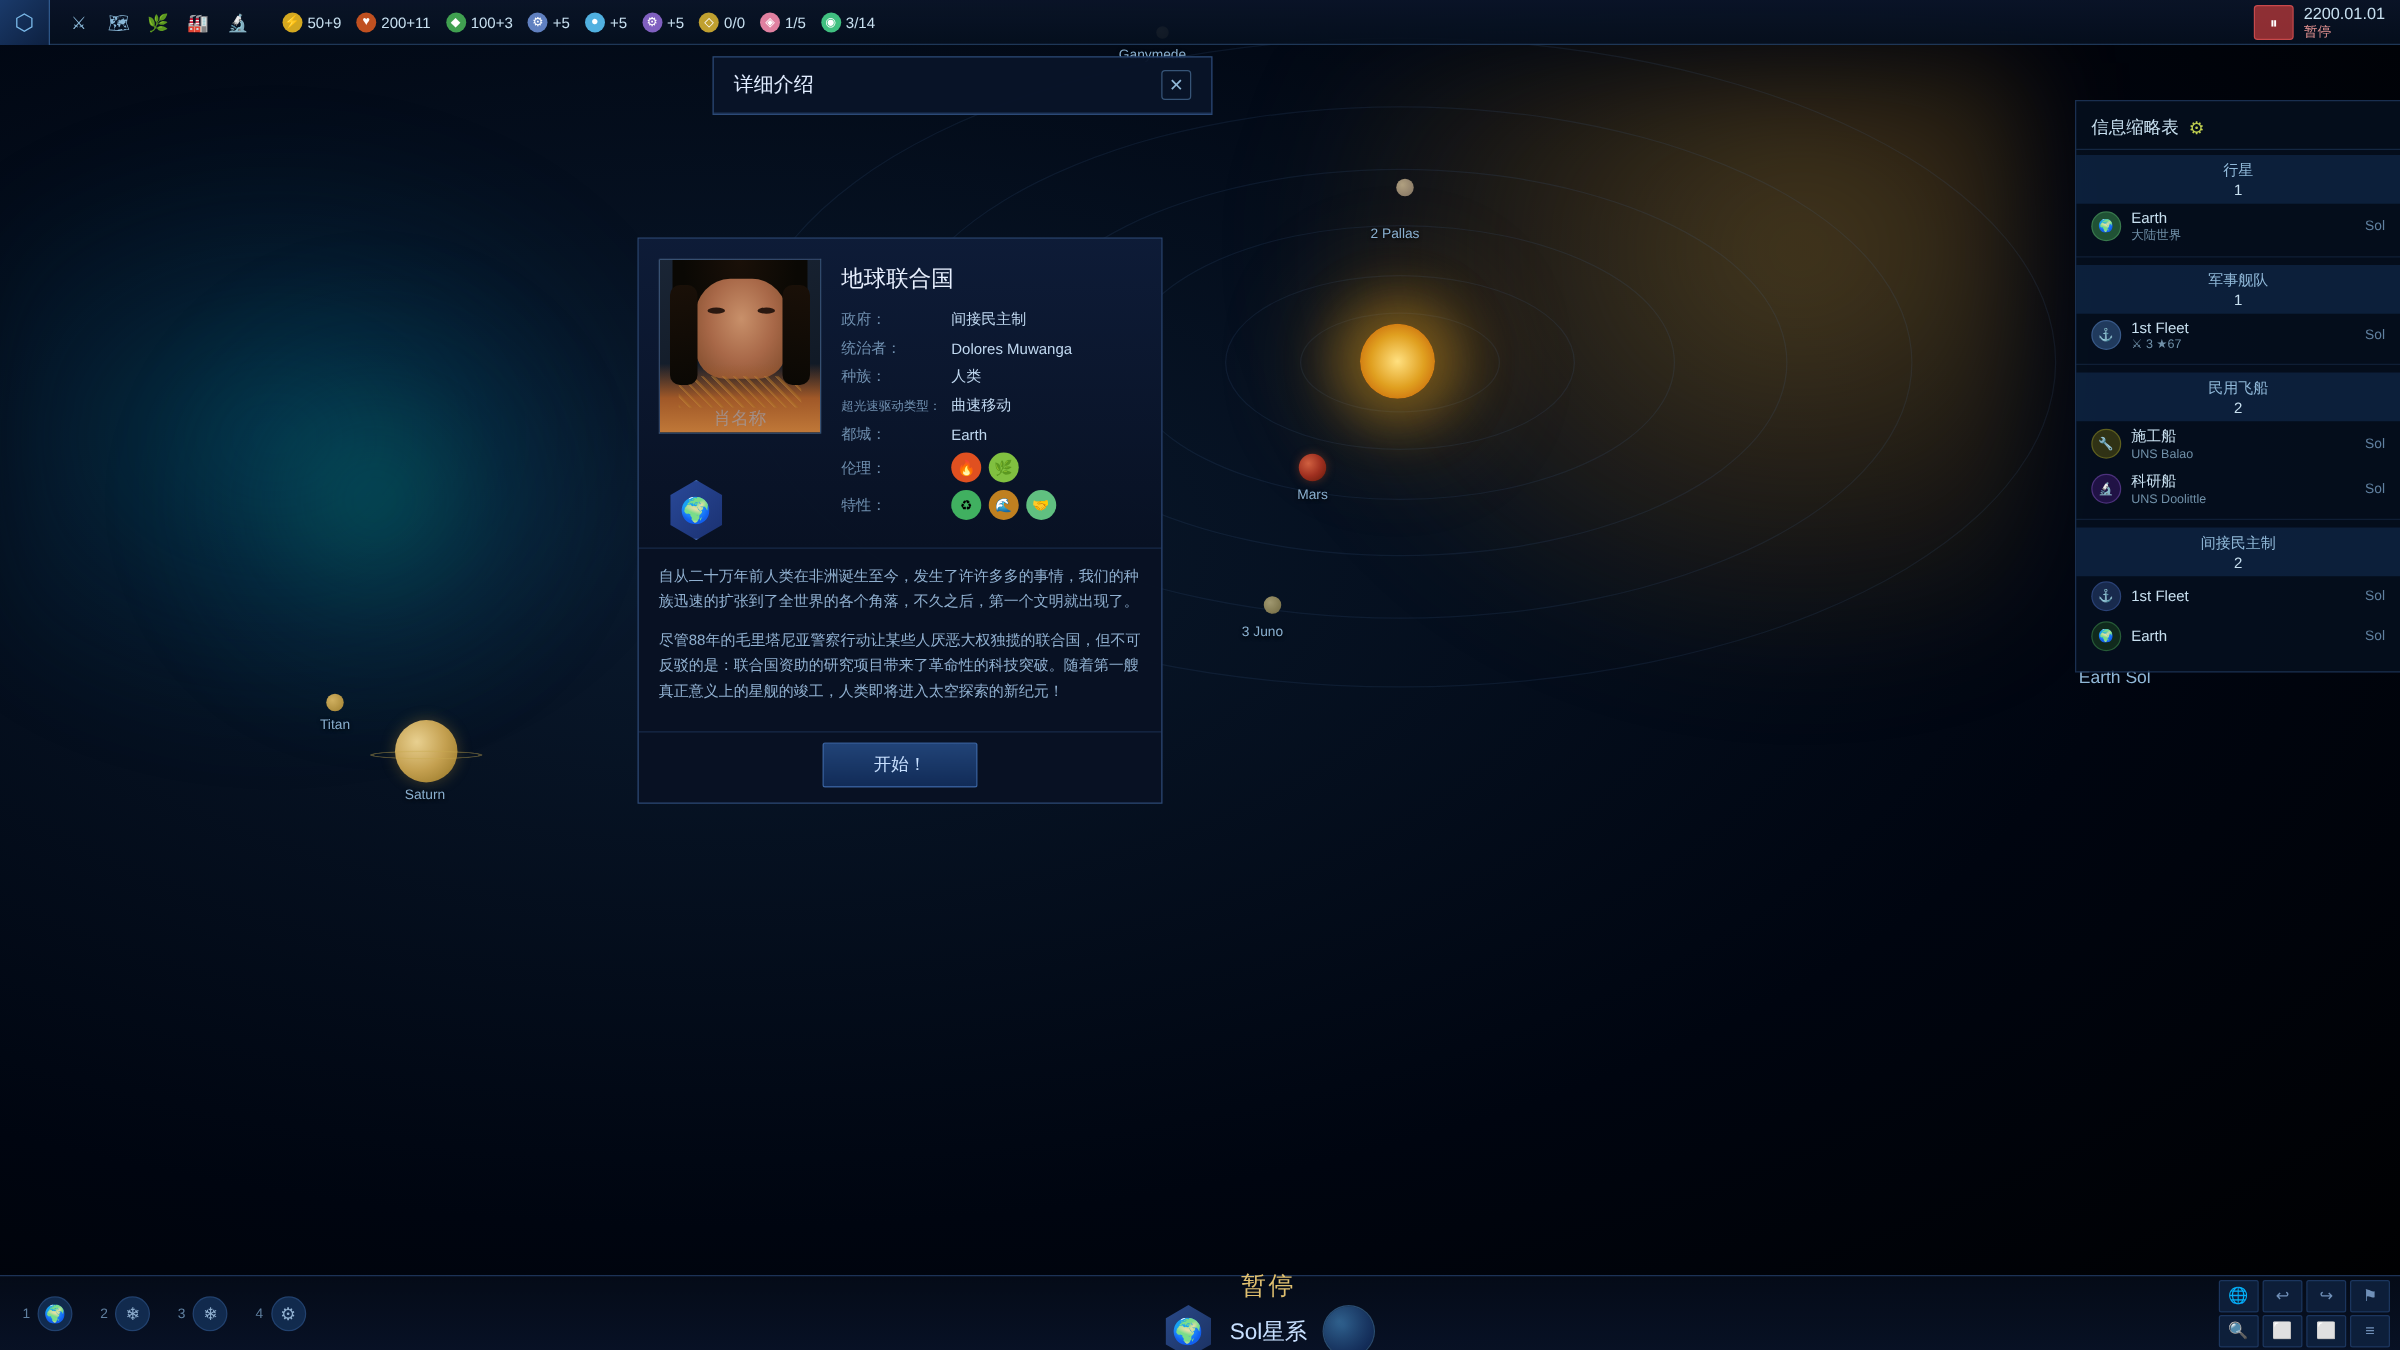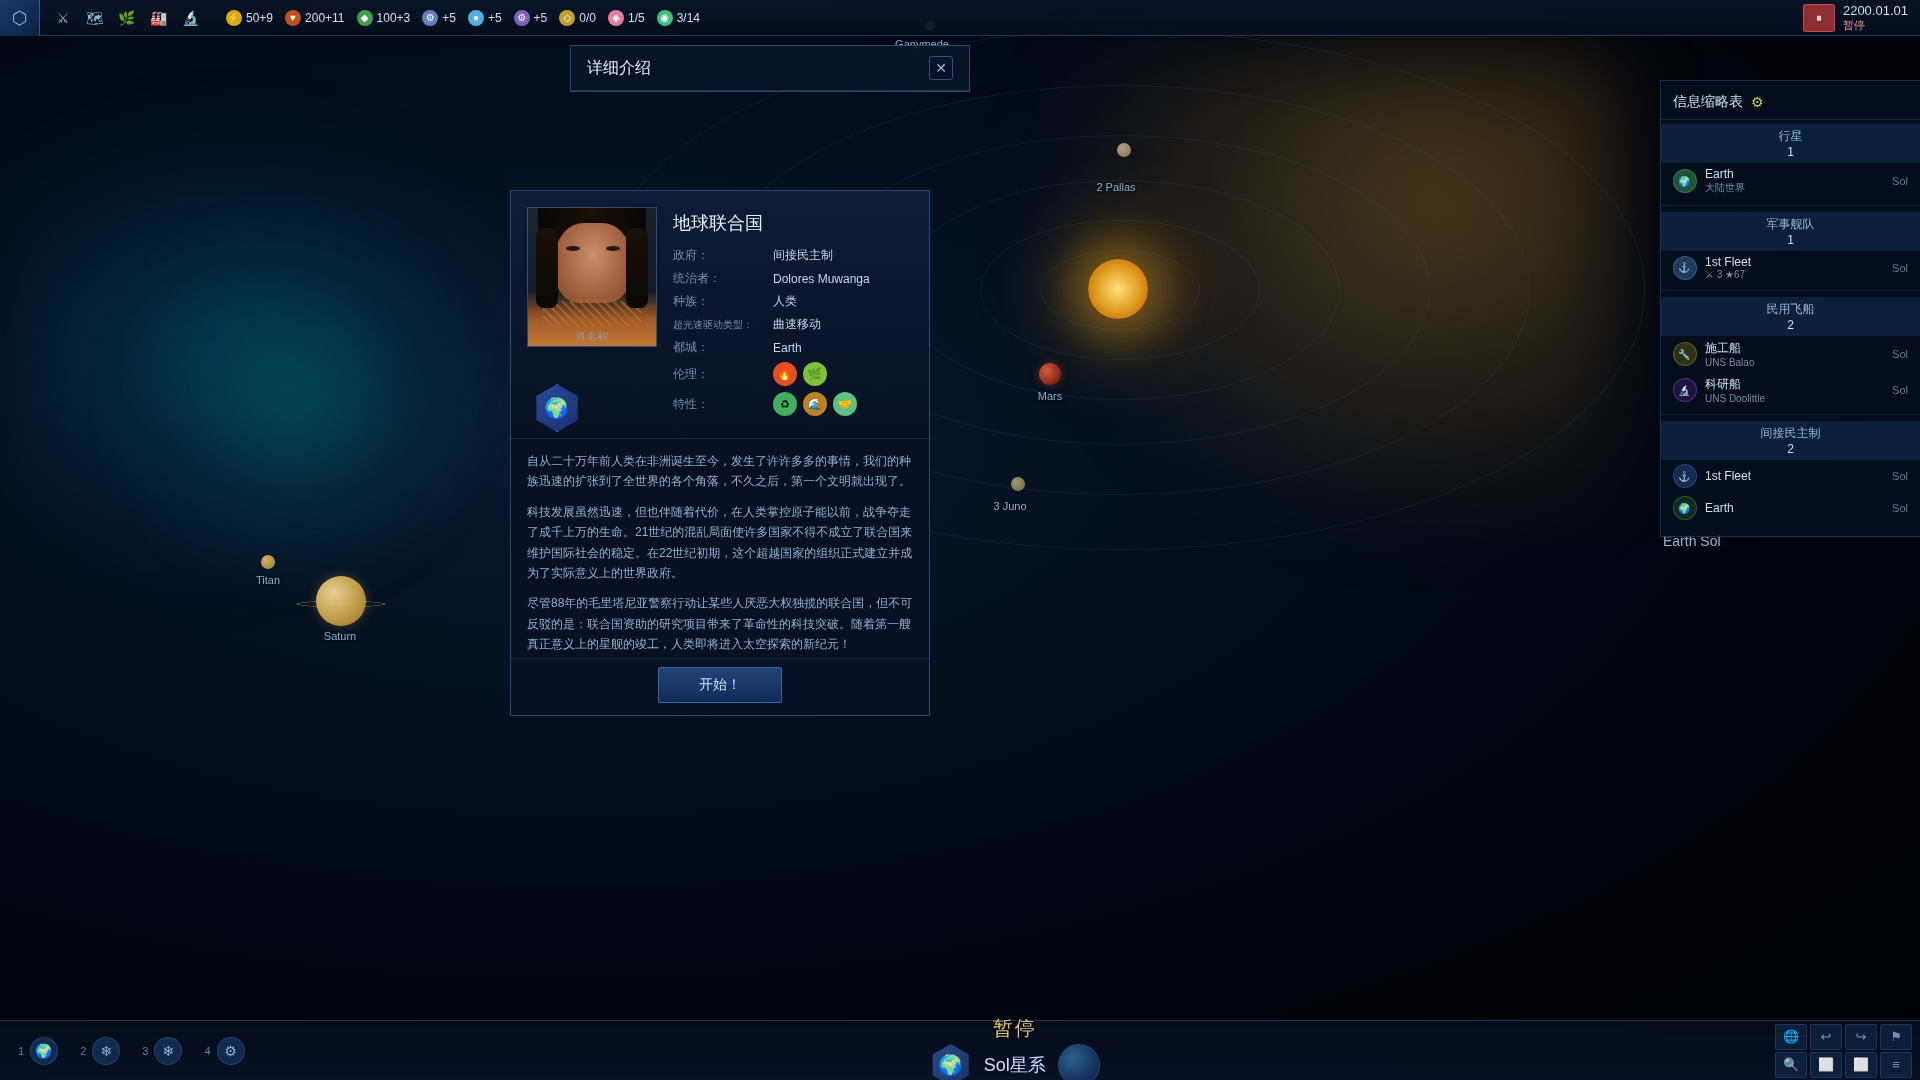--- a/index.html
+++ b/index.html
@@ -302,21 +302,21 @@
     .faction-name {
       color: #e8f0ff;
       font-size: 18px;
       margin-bottom: 12px;
     }
 
     .faction-stat {
       display: flex;
       align-items: center;
       margin-bottom: 6px;
-      gap: 20px;
+      gap: 8px;
     }
 
     .stat-label {
       color: #7090b0;
       font-size: 12px;
       width: 80px;
       flex-shrink: 0;
     }
 
     .stat-value {
@@ -654,21 +654,21 @@
 
         <div style="position:absolute;top:38px;left:38px;width:14px;height:5px;background:#2a1810;border-radius:50%;"></div>
         <div style="position:absolute;top:38px;left:78px;width:14px;height:5px;background:#2a1810;border-radius:50%;"></div>
 
         <div style="position:absolute;bottom:0;left:0;right:0;height:55px;background:linear-gradient(0deg,#c07838 0%,#a05828 50%,transparent 100%);"></div>
         <div style="position:absolute;bottom:20px;left:15px;right:15px;height:25px;background:repeating-linear-gradient(45deg,rgba(200,140,60,0.5) 0px,rgba(160,100,30,0.5) 2px,transparent 2px,transparent 6px);"></div>
 
         <div style="position:absolute;top:20px;left:8px;width:22px;height:80px;background:linear-gradient(170deg,#1a1008,#0a0804);border-radius:8px;"></div>
         <div style="position:absolute;top:20px;right:8px;width:22px;height:80px;background:linear-gradient(190deg,#1a1008,#0a0804);border-radius:8px;"></div>
 
-        <div style="position:absolute;bottom:2px;left:0;right:0;text-align:center;color:rgba(150,180,220,0.5);font-size:11px;">肖名称</div>
+        <div style="position:absolute;bottom:2px;left:0;right:0;text-align:center;color:rgba(150,180,220,0.5);font-size:14px;">肖名称</div>
       </div>
 
       <div style="position:absolute;bottom:-10px;left:6px;">
         <div class="emblem-hexagon">
           <span style="color:#90c0f0;font-size:20px;">🌍</span>
         </div>
       </div>
     </div>
 
     <div class="faction-info">
@@ -709,21 +709,20 @@
           <div class="trait-icon trait-adaptive" title="Adaptive">♻</div>
           <div class="trait-icon trait-nomadic" title="Nomadic">🌊</div>
           <div class="trait-icon trait-communal" title="Communal">🤝</div>
         </div>
       </div>
     </div>
   </div>
 
   <div class="faction-lore">
     <p>自从二十万年前人类在非洲诞生至今，发生了许许多多的事情，我们的种族迅速的扩张到了全世界的各个角落，不久之后，第一个文明就出现了。</p>
-    <p>科技发展虽然迅速，但也伴随着代价，在人类掌控原子能以前，战争夺走了成千上万的生命。21世纪的混乱局面使许多国家不得不成立了联合国来维护国际社会的稳定。在22世纪初期，这个超越国家的组织正式建立并成为了实际意义上的世界政府。</p>
     <p>尽管88年的毛里塔尼亚警察行动让某些人厌恶大权独揽的联合国，但不可反驳的是：联合国资助的研究项目带来了革命性的科技突破。随着第一艘真正意义上的星舰的竣工，人类即将进入太空探索的新纪元！</p>
   </div>
 
   <div class="faction-start-btn">
     <button class="start-btn">开始！</button>
   </div>
 </div>
 
 <div id="right-panel">
   <div class="rp-title">

